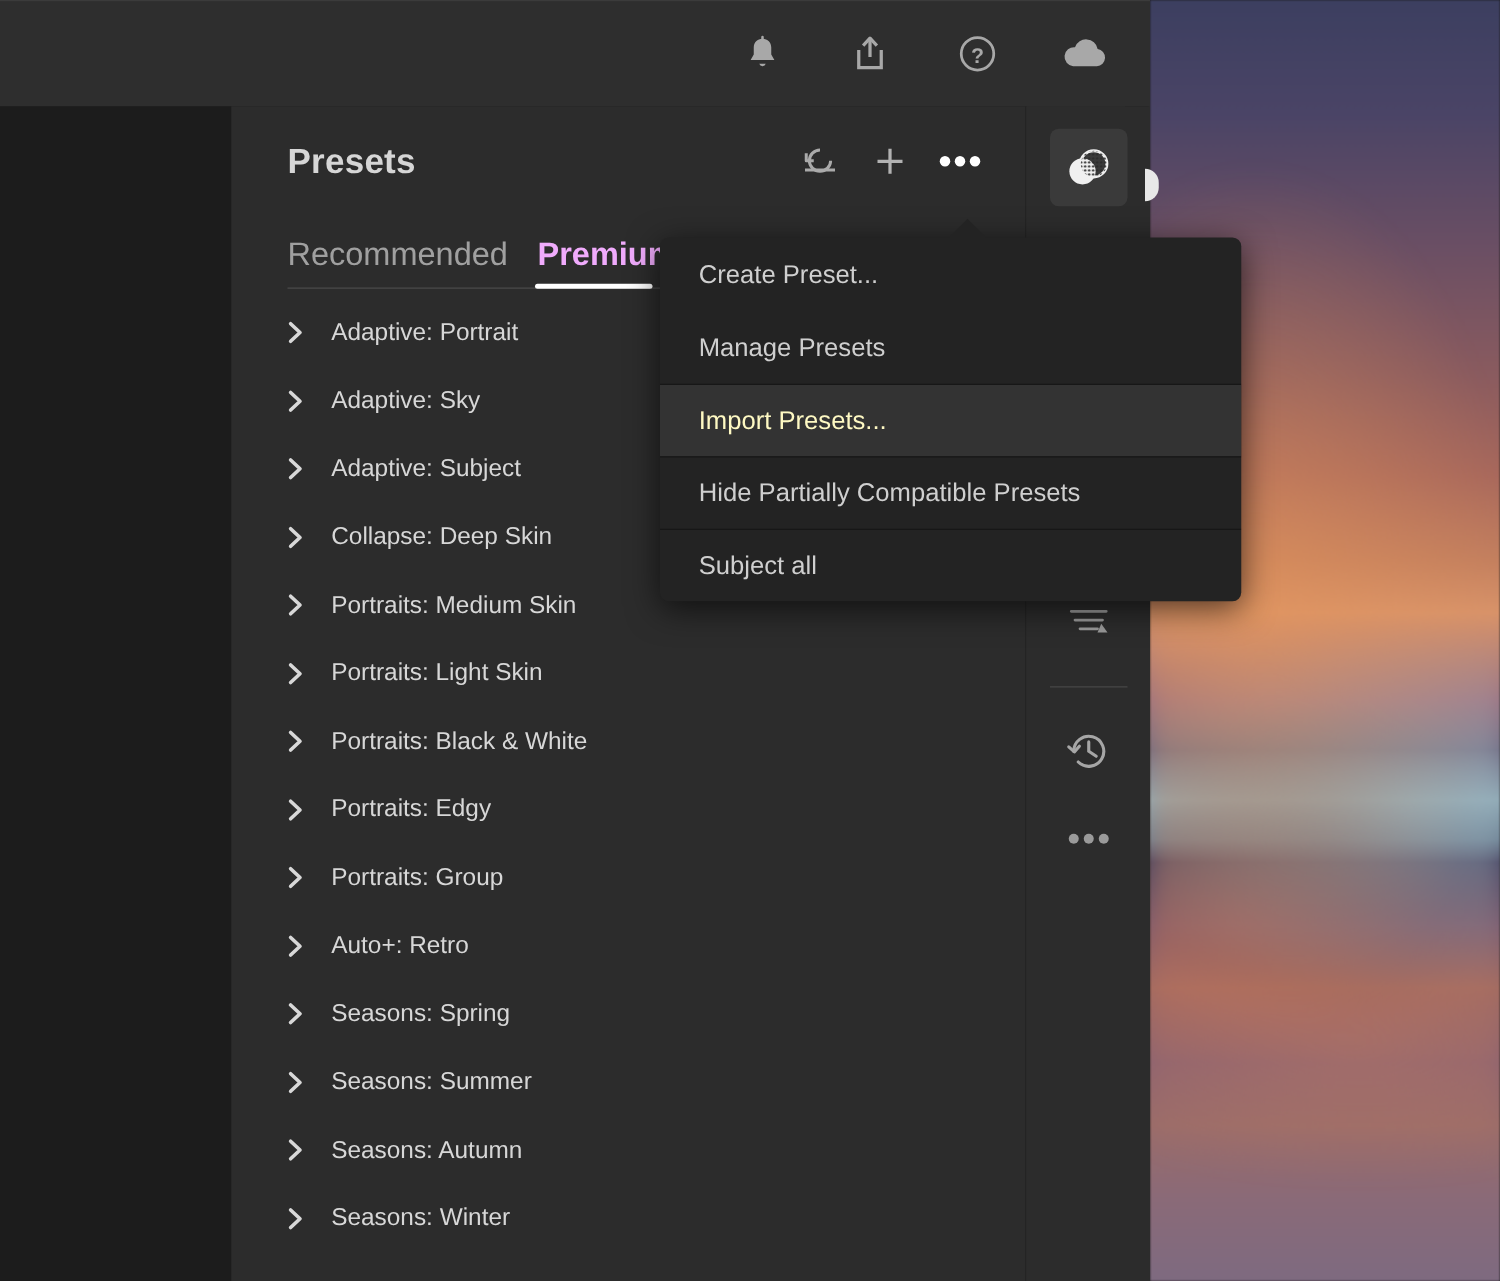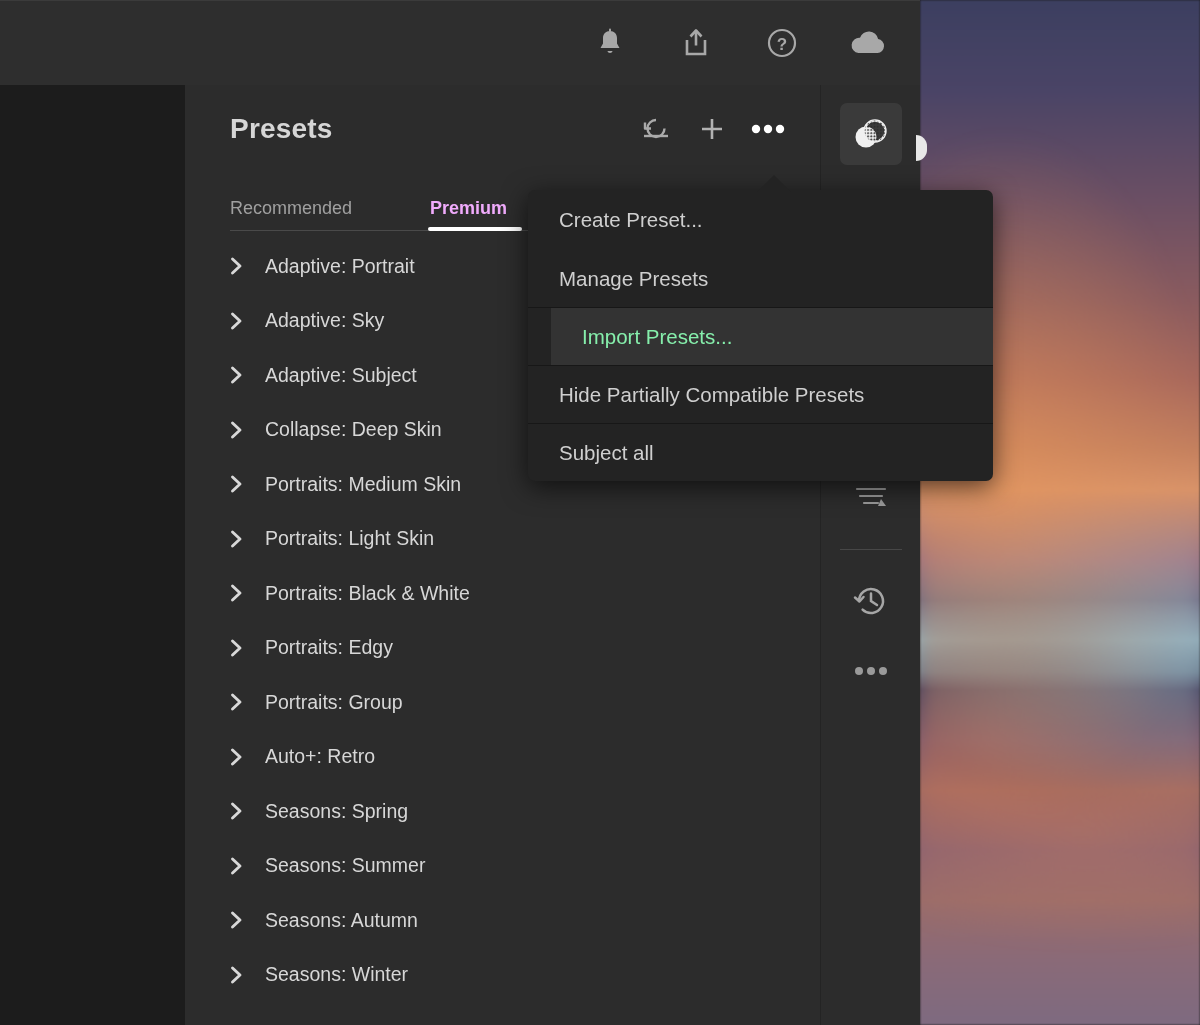--- a/index.html
+++ b/index.html
@@ -67,21 +67,21 @@
     position:relative; height:88px; display:flex; align-items:center;
     padding:0 0 0 45px;
   }
   .panel-title { font-size:28px; font-weight:bold; color:#d6d6d6; letter-spacing:.2px; }
   .head-actions { position:absolute; right:115px; top:50%; transform:translateY(-50%); display:flex; align-items:center; gap:22px; }
   .head-btn { width:34px; height:34px; display:flex; align-items:center; justify-content:center; cursor:pointer; }
 
   
   .tabs { position:relative; margin:0 45px; height:58px; }
   .tab {
-    position:absolute; bottom:12px; font-size:18px; color:#a0a0a0; cursor:pointer; white-space:nowrap;
+    position:absolute; bottom:12px; font-size:26px; color:#a0a0a0; cursor:pointer; white-space:nowrap;
   }
   .tab.active { color:#f0abfc; font-weight:bold; }
   .tab-rec { left:0; }
   .tab-prem { left:200px; }
   .tab-rule { position:absolute; left:0; bottom:0; width:546px; height:1px; background:#4a4a4a; }
   .tab-underline { position:absolute; left:198px; bottom:0; width:94px; height:4px; background:#ffffff; border-radius:2px; }
 
   
   .plist { margin-top:8px; padding-left:45px; }
   .prow { height:54.5px; display:flex; align-items:center; gap:22px; cursor:pointer; }
@@ -113,21 +113,21 @@
   .menu-caret {
     position:absolute; left:757px; top:175px; width:0; height:0;
     border-left:17px solid transparent; border-right:17px solid transparent;
     border-bottom:17px solid #232323; z-index:41;
   }
   .mitem {
     height:57px; display:flex; align-items:center; padding-left:31px;
     font-size:20.5px; color:#cfcfcf; cursor:pointer; white-space:nowrap;
   }
   .mitem.first { height:60px; }
-  .mitem.hl { background:#333333; color:#86efac;margin-left:23px; }
+  .mitem.hl { background:#333333; color:#fef9c3; }
   .msep { height:1px; background:#171717; }
 </style>
 </head>
 <body>
 
 <div id="app">
 
   <div class="photo"></div>
   <div class="canvas"></div>
 

